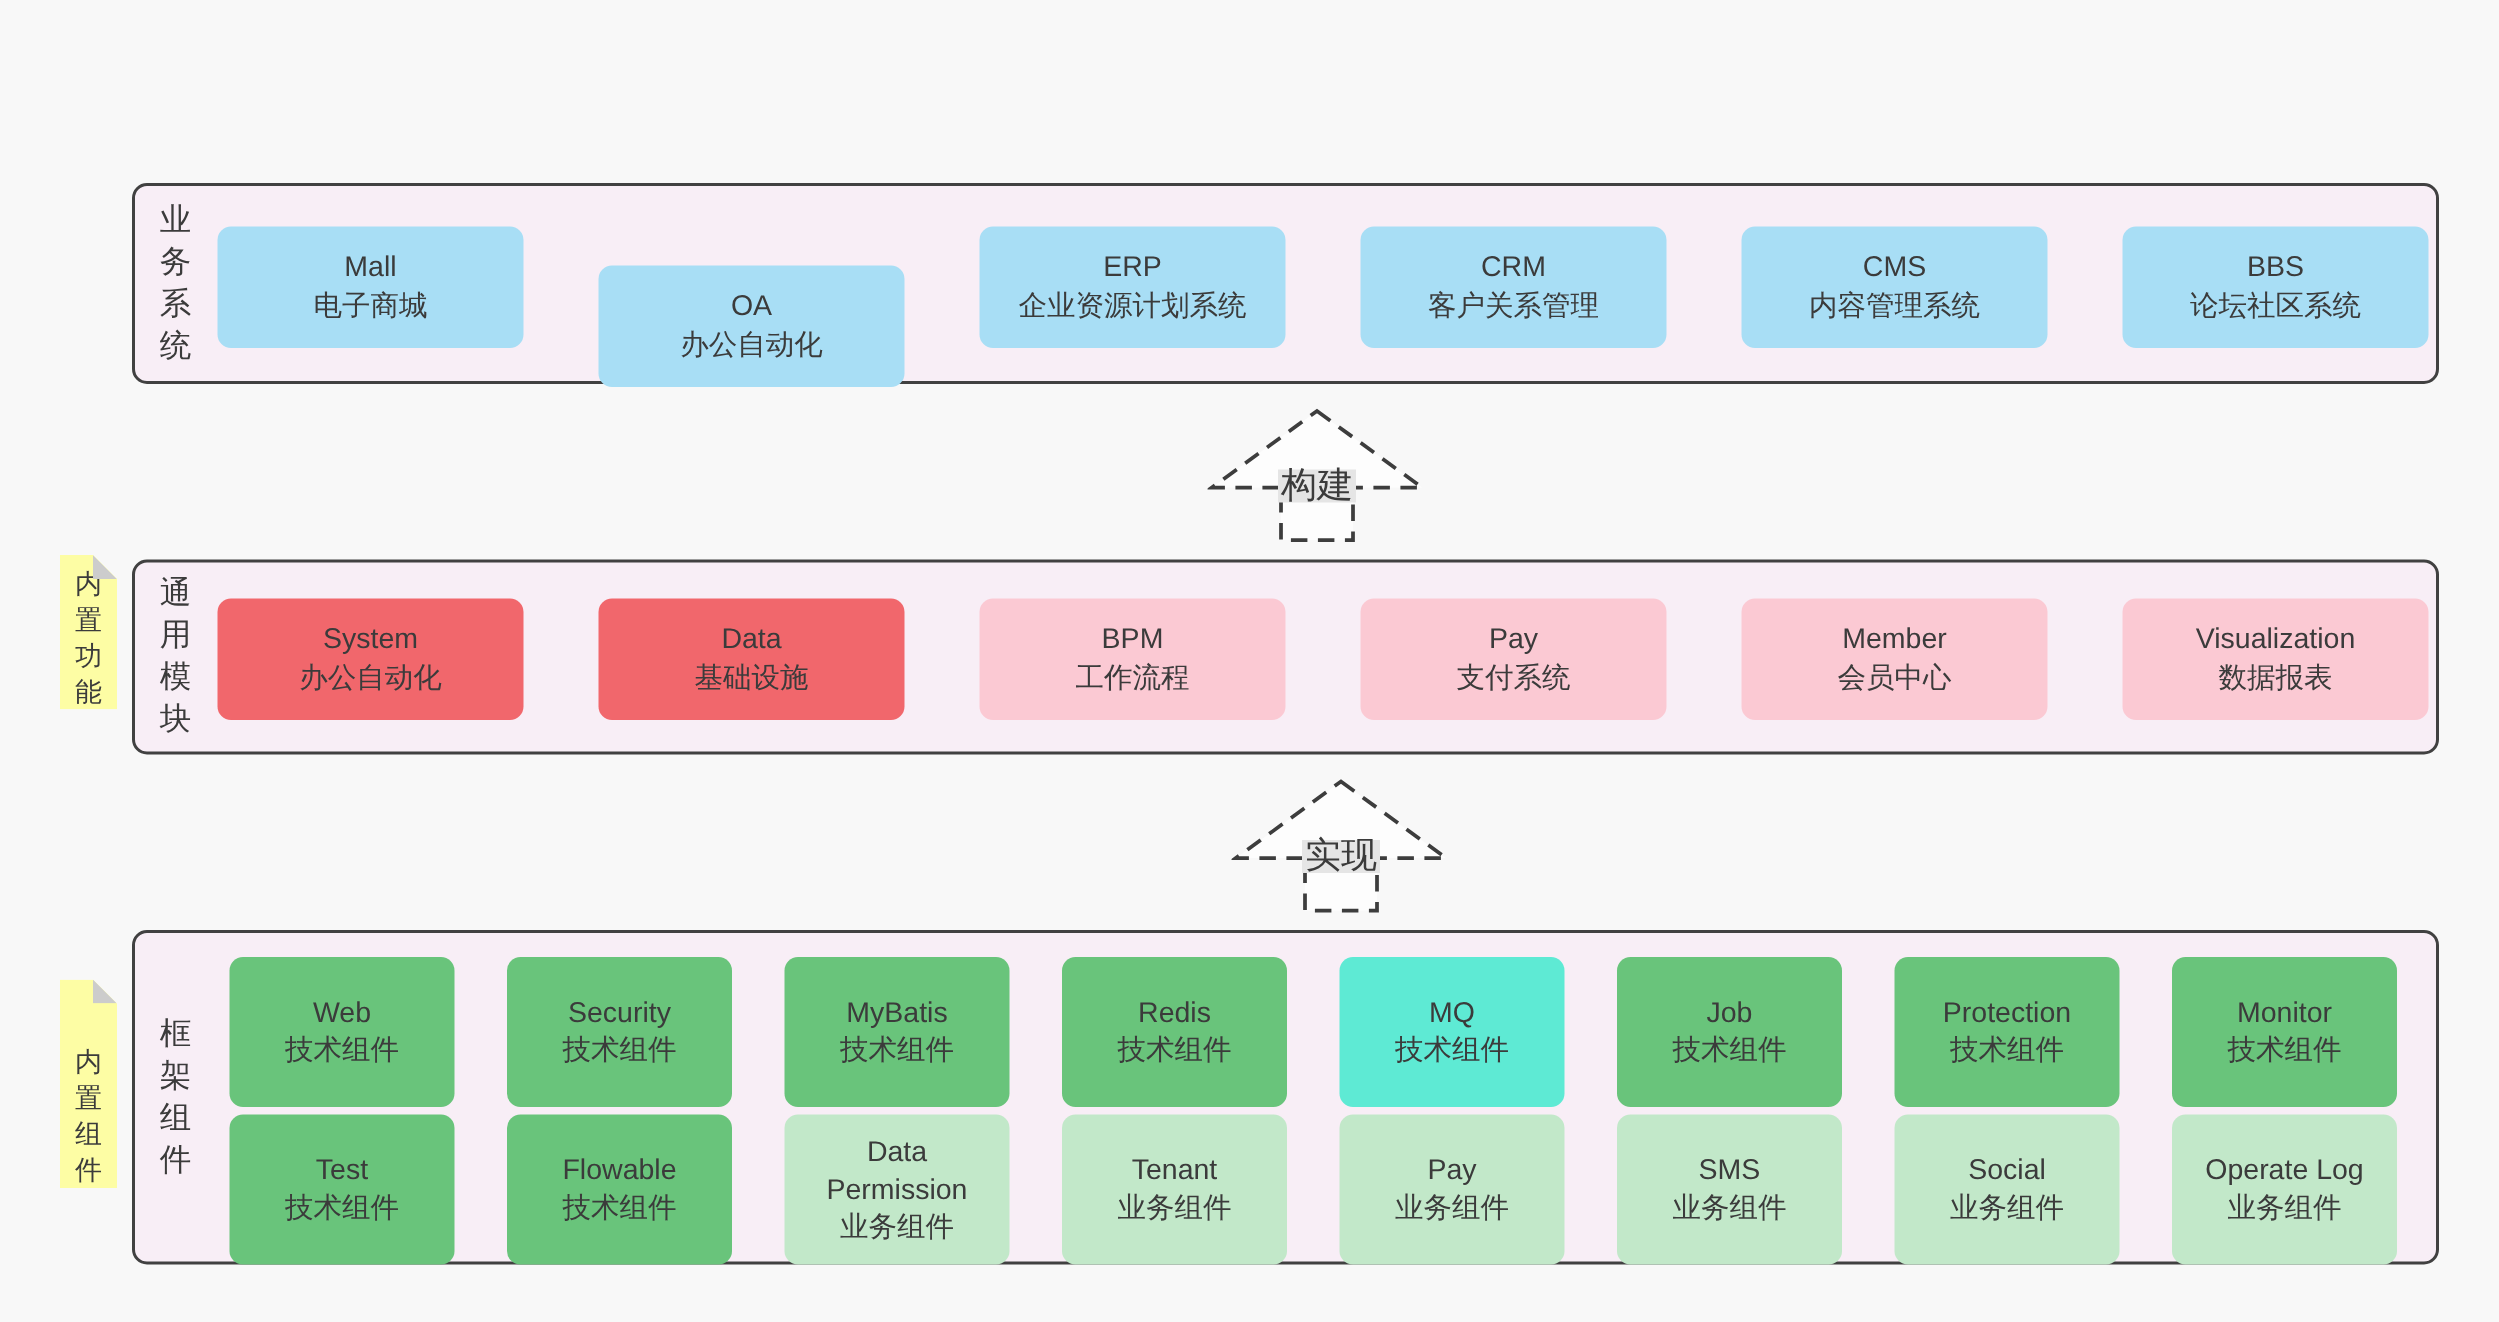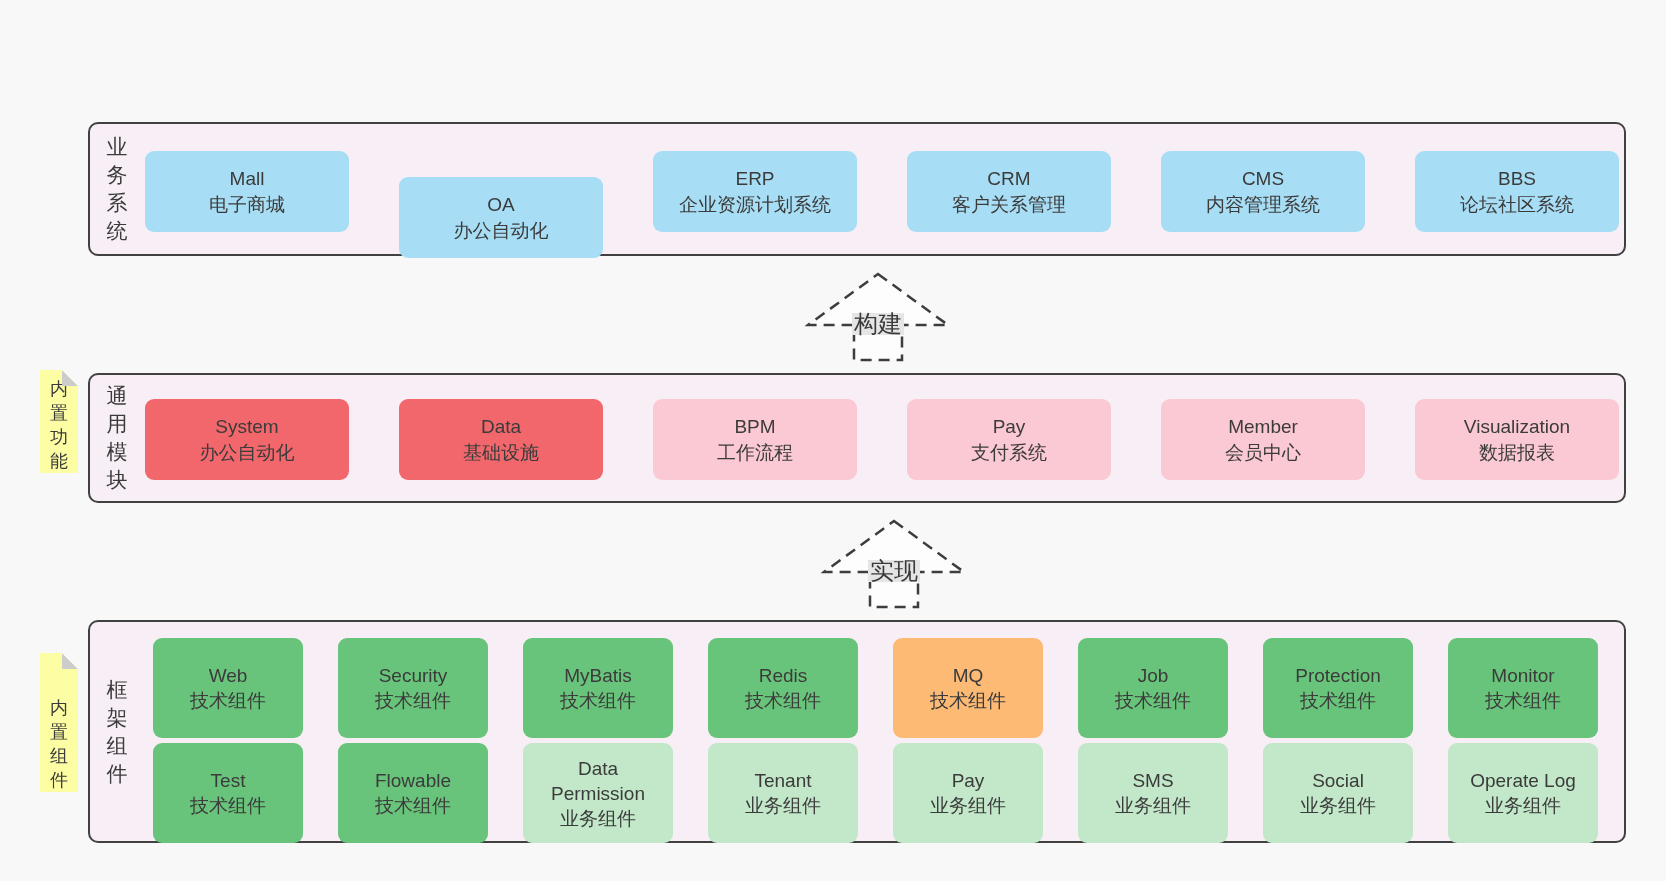--- a/index.html
+++ b/index.html
@@ -181,21 +181,21 @@
         <span>技术组件</span>
       </div>
       <div class="box narrow" style="background: rgb(105, 196, 123);">
         <span>MyBatis</span>
         <span>技术组件</span>
       </div>
       <div class="box narrow" style="background: rgb(105, 196, 123);">
         <span>Redis</span>
         <span>技术组件</span>
       </div>
-      <div class="box narrow" style="background: #fdba74;">
+      <div class="box narrow" style="background: #5eead4;">
         <span>MQ</span>
         <span>技术组件</span>
       </div>
       <div class="box narrow" style="background: rgb(105, 196, 123);">
         <span>Job</span>
         <span>技术组件</span>
       </div>
       <div class="box narrow" style="background: rgb(105, 196, 123);">
         <span>Protection</span>
         <span>技术组件</span>

